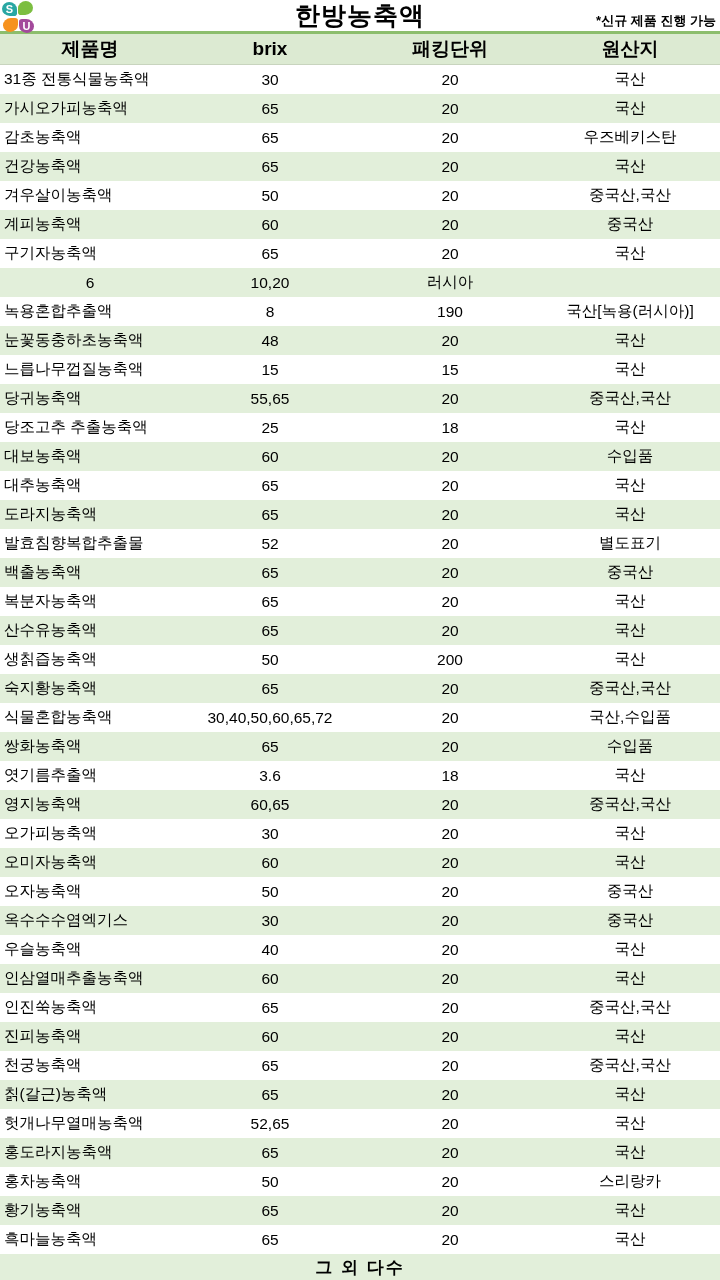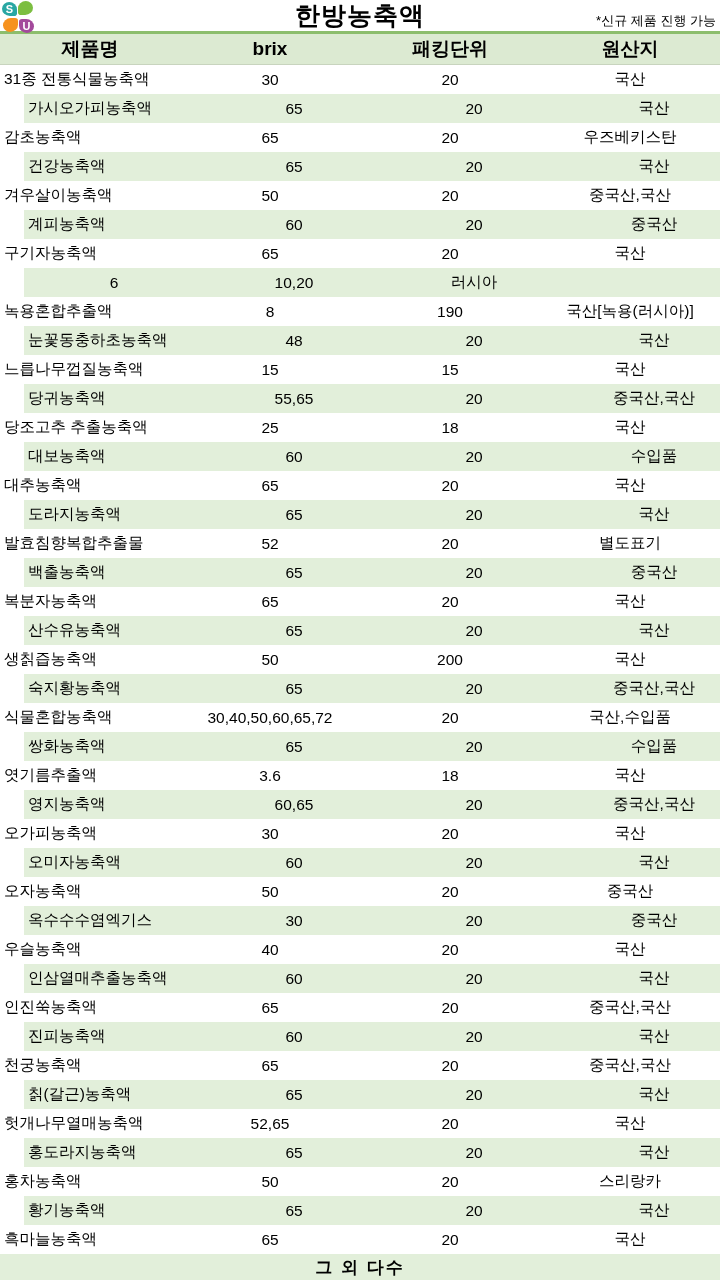--- a/index.html
+++ b/index.html
@@ -11,21 +11,21 @@
   .page{width:720px;height:1280px;display:flex;flex-direction:column;}
 
   .top-strip{height:3px;background:var(--top_strip,#C9E2BA);}
 
   .title-bar{position:relative;height:31px;background:#fff;flex:0 0 auto;}
   .title{
     text-align:center;font-size:25px;font-weight:bold;line-height:31px;
     letter-spacing:1px;
   }
   .note{
-    position:absolute;right:4px;bottom:1px;font-size:13px;font-weight:normal;margin-left:44px;
+    position:absolute;right:4px;bottom:1px;font-size:13px;font-weight:bold;margin-left:44px;
   }
 
   .logo{position:absolute;left:2px;top:1px;width:32px;height:32px;}
   .petal{position:absolute;width:15px;height:14px;display:flex;align-items:center;justify-content:center;}
   .petal span{color:#fff;font-size:11px;font-weight:bold;line-height:1;}
   .petal.tl{left:0;top:1px;background:var(--logo_teal,#29A7A3);border-radius:48% 52% 20% 52%;}
   .petal.tr{right:1px;top:0;background:var(--logo_green,#7CBE41);border-radius:52% 48% 52% 20%;}
   .petal.bl{left:1px;bottom:1px;background:var(--logo_orange,#F6921E);border-radius:52% 20% 52% 48%;}
   .petal.br{right:0;bottom:0;background:var(--logo_purple,#A3499B);border-radius:20% 52% 48% 52%;}
 
@@ -35,21 +35,21 @@
 
   .col-headers{
     height:30px;background:var(--header_bg,#DCEAD2);
     border-bottom:1px solid var(--header_border,#C8D4BE);
     font-weight:bold;font-size:19px;flex:0 0 auto;
   }
   .col-headers .cell{text-align:center;}
 
   .rows{flex:0 0 auto;}
   .trow{height:29px;font-size:15.5px;background:#ffffff;}
-  .trow.alt{background:var(--row_alt,#E2EFDA);margin-left:24px;}
+  .trow.alt{background:var(--row_alt,#E2EFDA);}
   .cell{overflow:hidden;white-space:nowrap;}
   .cell.name{text-align:left;padding-left:4px;}
   .cell.center{text-align:center;}
 
   .tfooter{
     flex:1 1 auto;min-height:27px;background:var(--row_alt,#E2EFDA);
     display:flex;align-items:center;justify-content:center;
     font-size:17px;font-weight:bold;letter-spacing:2px;
   }
 </style>

